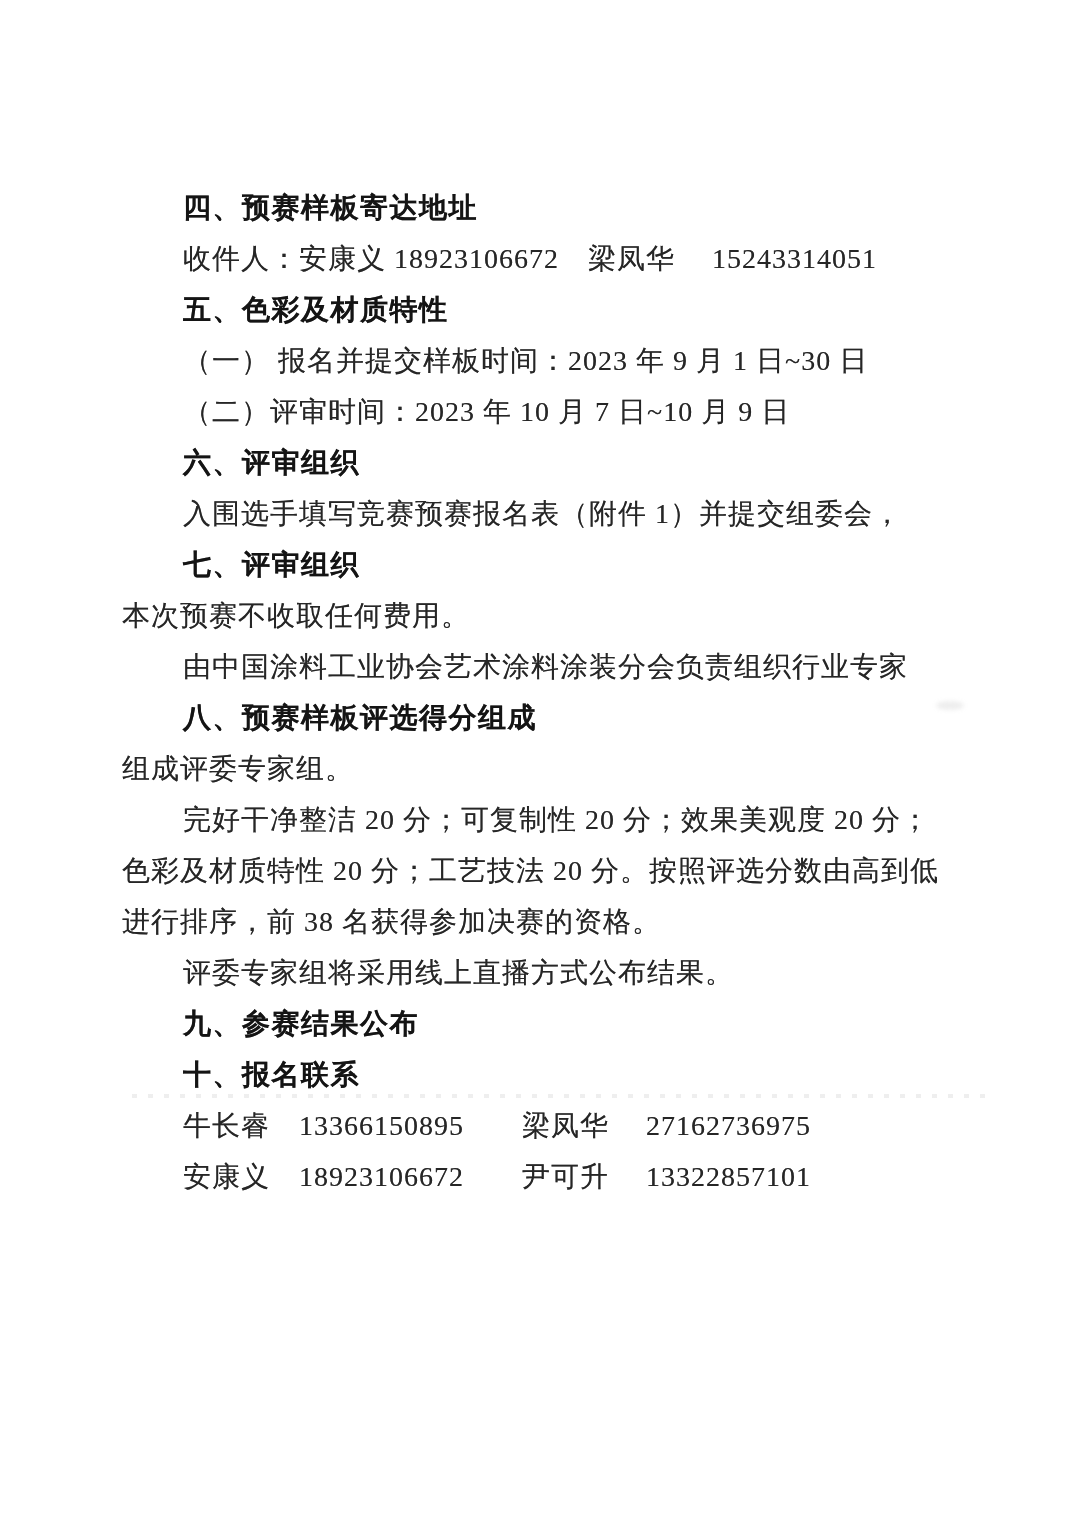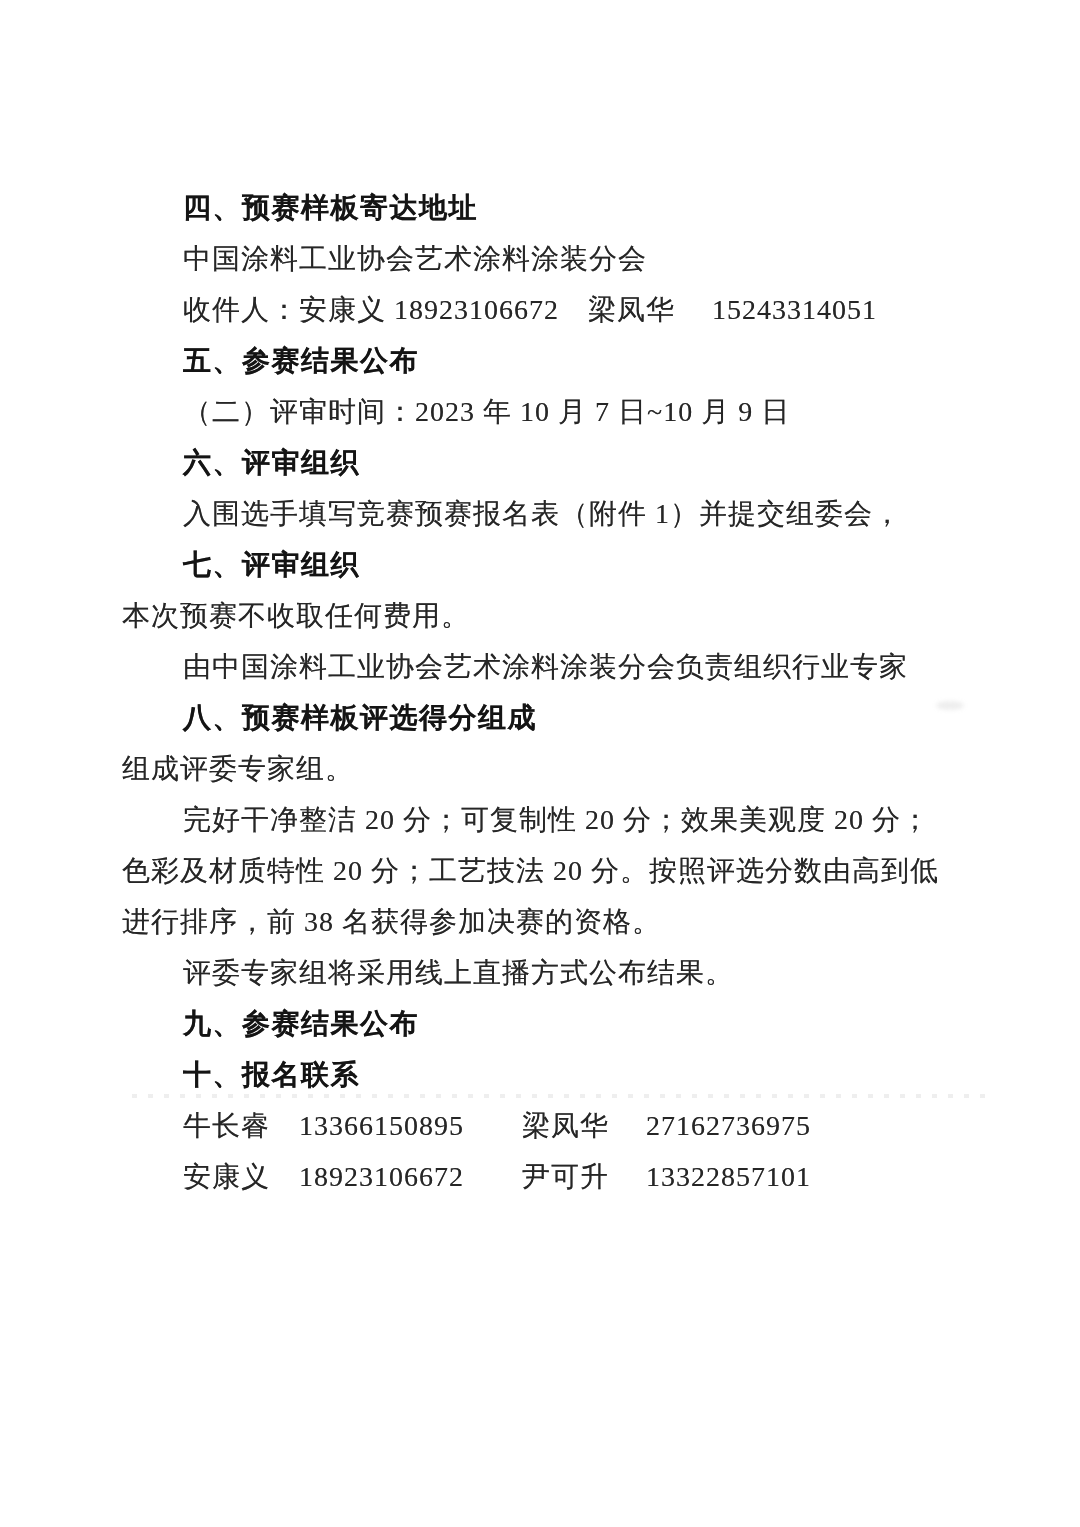--- a/index.html
+++ b/index.html
@@ -66,23 +66,23 @@
     background: rgba(150,150,150,0.16);
     filter: blur(2px);
   }
 </style>
 </head>
 <body>
 
 <div class="page">
   <div class="content">
     <div class="line heading indent">四、预赛样板寄达地址</div>
-    <div class="line indent">中国涂料工业协会艺术涂料涂装分会</div>
     <div class="line indent">收件人：安康义 18923106672　梁凤华　 15243314051</div>
-    <div class="line heading indent">五、参赛结果公布</div>
+    <div class="line heading indent">五、色彩及材质特性</div>
+    <div class="line indent">（一） 报名并提交样板时间：2023 年 9 月 1 日~30 日</div>
     <div class="line indent">（二）评审时间：2023 年 10 月 7 日~10 月 9 日</div>
     <div class="line heading indent">六、评审组织</div>
     <div class="line indent">入围选手填写竞赛预赛报名表（附件 1）并提交组委会，</div>
     <div class="line heading indent">七、评审组织</div>
     <div class="line">本次预赛不收取任何费用。</div>
     <div class="line indent">由中国涂料工业协会艺术涂料涂装分会负责组织行业专家</div>
     <div class="line heading indent">八、预赛样板评选得分组成</div>
     <div class="line">组成评委专家组。</div>
     <div class="line indent">完好干净整洁 20 分；可复制性 20 分；效果美观度 20 分；</div>
     <div class="line">色彩及材质特性 20 分；工艺技法 20 分。按照评选分数由高到低</div>

